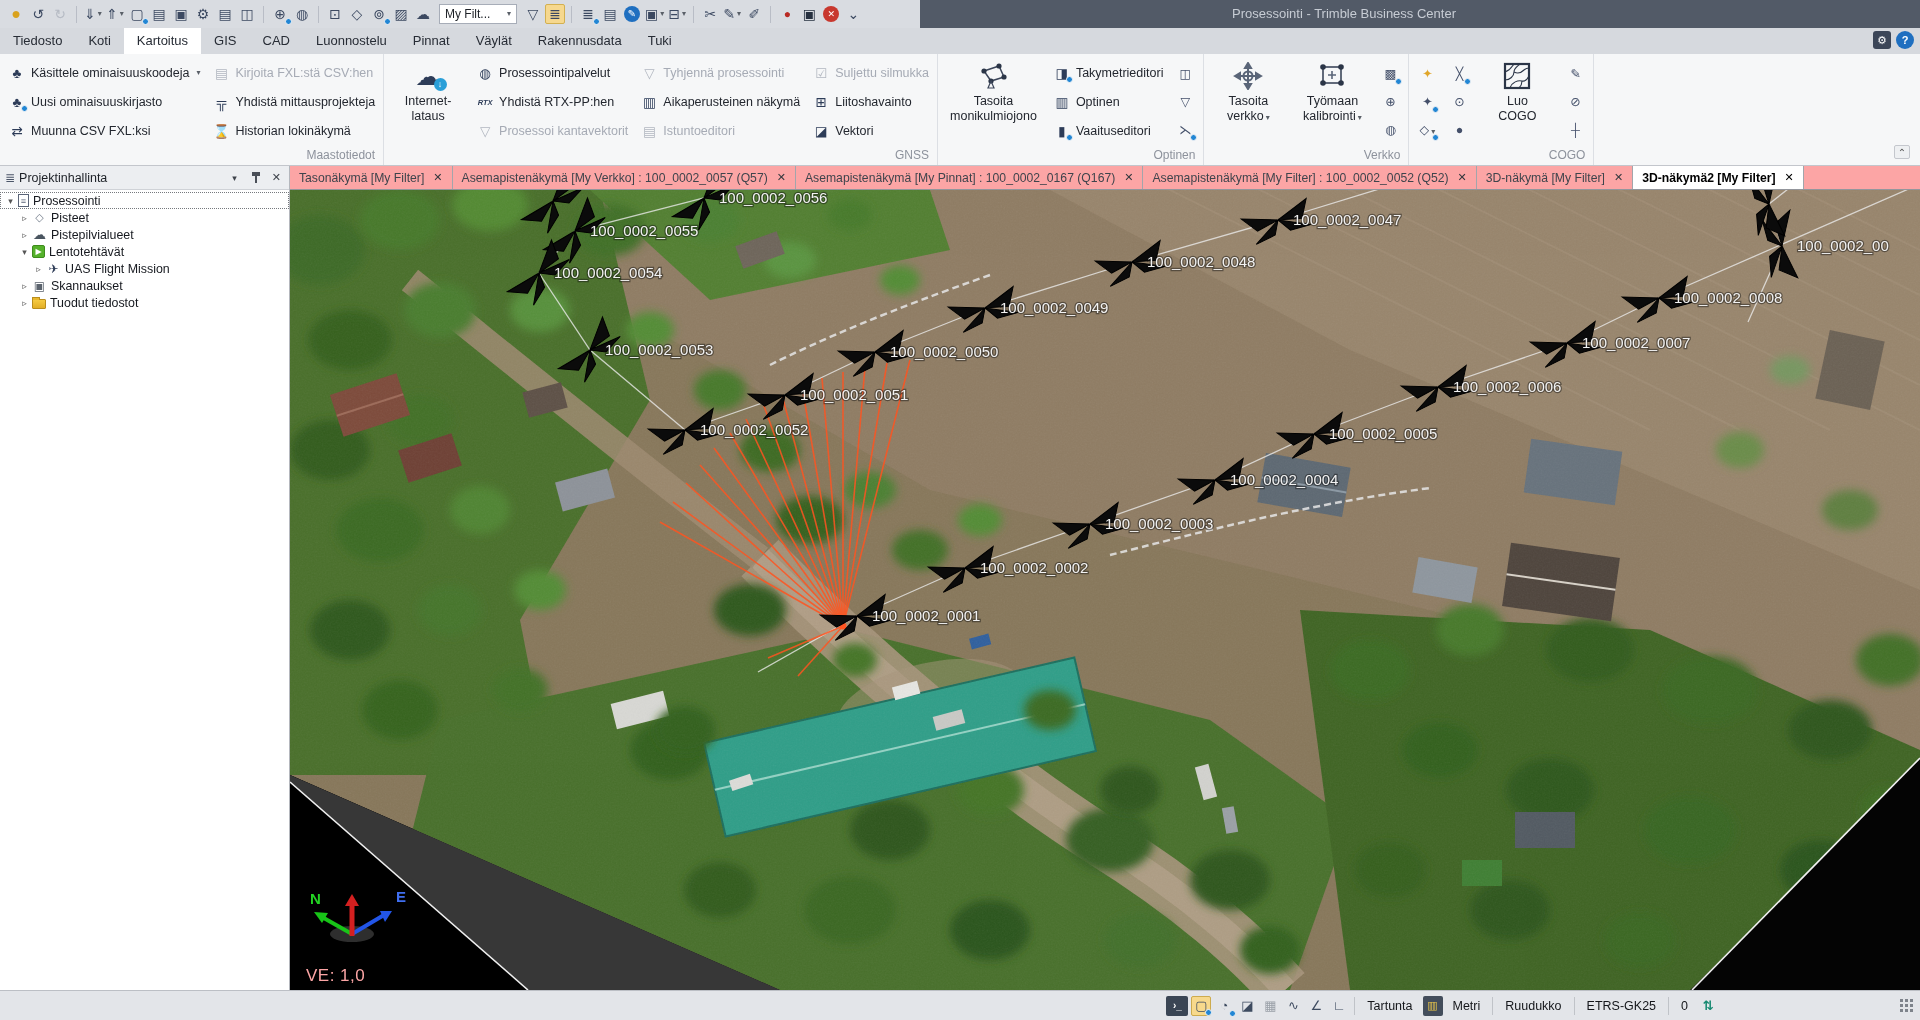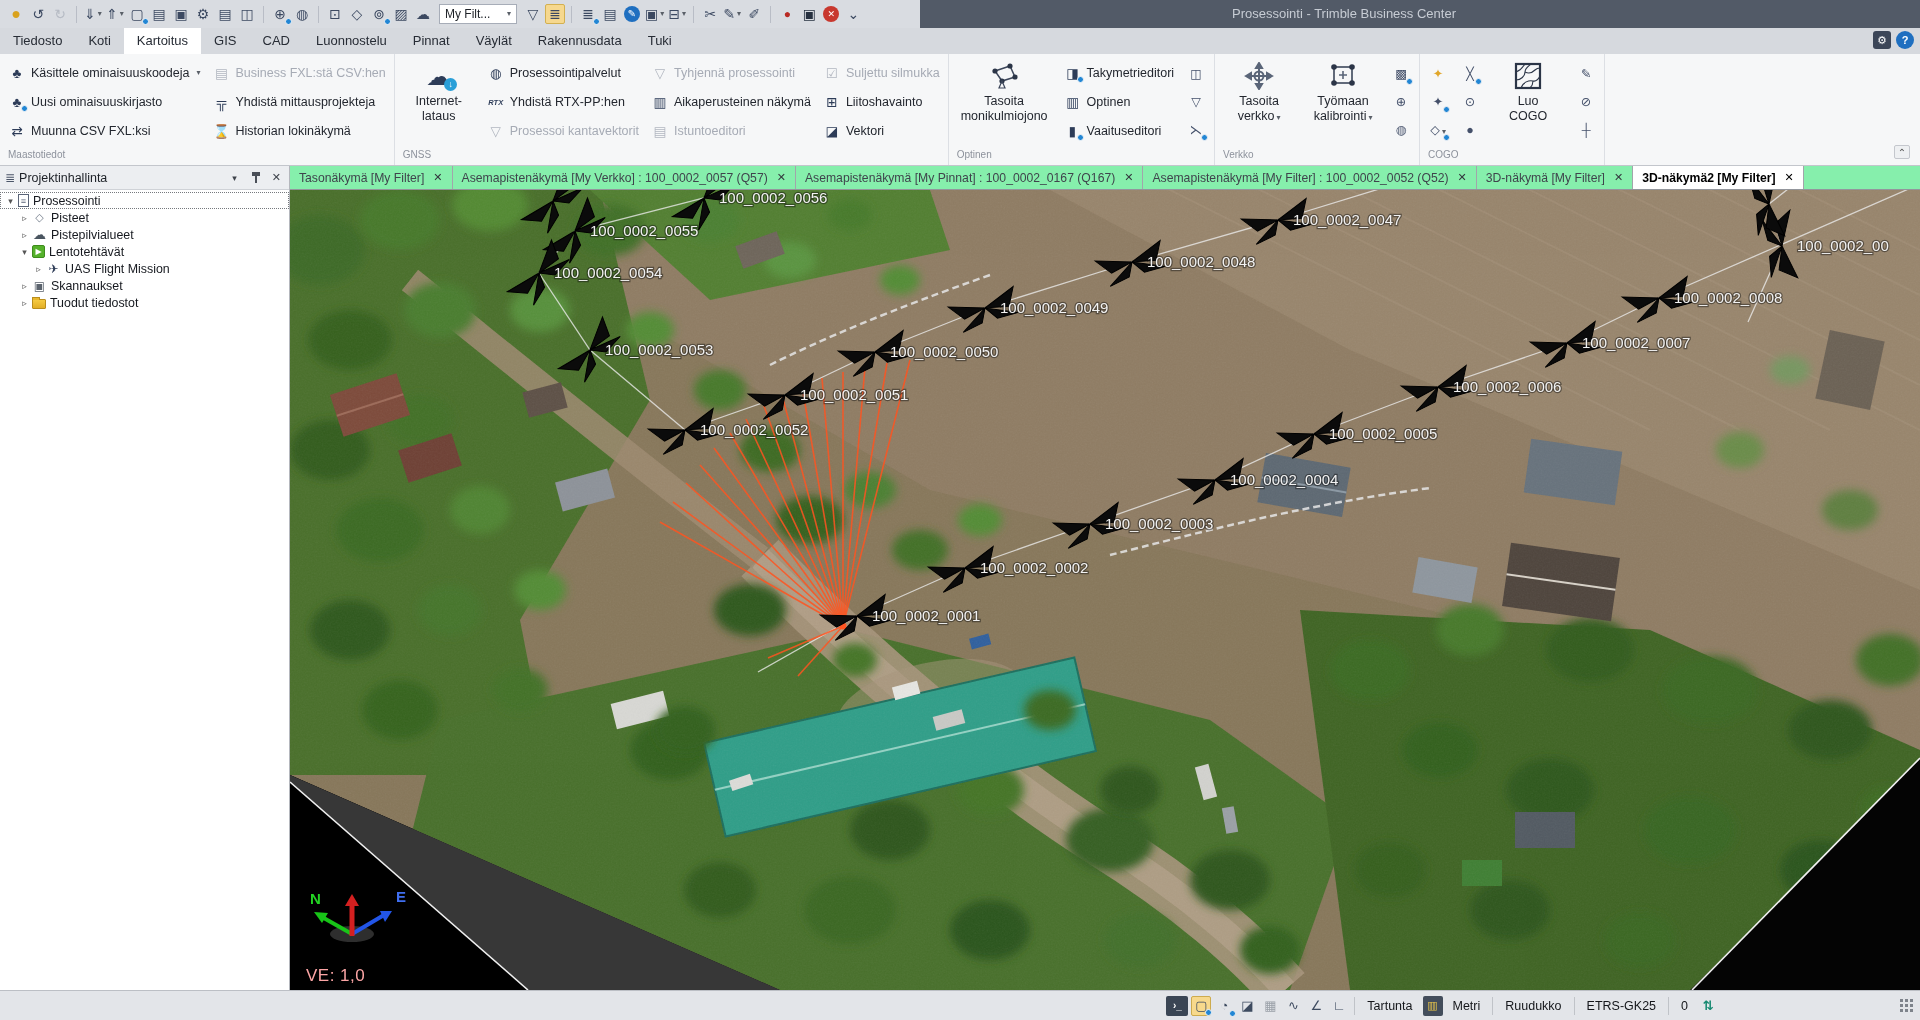--- a/index.html
+++ b/index.html
@@ -25,21 +25,21 @@
   .mtab{padding:5px 13px 6px;font-size:13px;color:#272c35;cursor:default;white-space:nowrap}
   .mtab.active{background:#ffffff}
   .menu-right{position:absolute;right:6px;top:3px;display:flex;gap:5px;align-items:center}
   .mricon{width:18px;height:18px;border-radius:3px;font-size:11px;display:flex;align-items:center;justify-content:center}
   .mricon.mrdark{background:#3c4658;color:#fff}
   .mricon.mrhelp{background:#1f6fc0;color:#fff;border-radius:50%;font-weight:bold}
   
   .ribbon{height:112px;background:#f6f7f8;border-bottom:1px solid #c3c6cc;display:flex;position:relative}
   .rgroup{display:flex;flex-direction:column;border-right:1px solid #dcdfe4;padding:2px 8px 0}
   .rgroup-content{display:flex;flex:1;gap:12px;align-items:stretch}
-  .rgroup-label{text-align:left;font-size:10px;color:#8d929c;padding:0 0 3px;line-height:14px}
+  .rgroup-label{text-align:right;font-size:12px;color:#8d929c;padding:0 0 3px;line-height:14px}
   .rcol{display:flex;flex-direction:column;justify-content:space-evenly}
   .ritem{display:flex;align-items:center;gap:5px;font-size:12.5px;color:#23272f;height:24px;white-space:nowrap;cursor:default}
   .ritem.disabled{color:#a6abb5}
   .ritem.disabled .ricon{color:#b2b7c0}
   .ricon{position:relative;width:18px;text-align:center;font-size:13.5px;color:#2d3c58;flex:0 0 auto}
   .ricon.tiny{font-size:7.5px;font-weight:bold;font-style:italic;color:#2d3c58}
   .rbadge,.ricon .qbadge{position:absolute;right:-2px;bottom:-2px;width:7px;height:7px;border-radius:50%;background:#2286d4;border:1px solid #f6f7f8}
   .rbig{display:flex;flex-direction:column;align-items:center;justify-content:flex-start;min-width:72px;padding:5px 4px 2px;font-size:12.5px;color:#23272f;text-align:center;gap:3px;cursor:default}
   .rbig .bicon{position:relative;height:30px;display:flex;align-items:center;justify-content:center}
   .rbig .bg-g{font-size:25px;color:#2d3c58;line-height:28px}
@@ -68,21 +68,21 @@
   .ticon{width:15px;height:14px;display:inline-flex;align-items:center;justify-content:center;font-size:12px;margin:0 4px 0 1px;flex:0 0 auto}
   .ticon.doc{border:1px solid #5a6478;background:#fff;color:#5a6478;font-size:9px;width:11px;height:13px}
   .ticon.pts{color:#707a88;font-size:11px}
   .ticon.cloud{color:#4a5560;font-size:13px}
   .ticon.flight{background:#55b12b;color:#fff;font-size:8px;width:13px;height:13px;border-radius:2px;border:1px solid #3e8c1d}
   .ticon.drone{color:#2c3a55;font-size:12px}
   .ticon.scan{color:#5c646e;font-size:12px}
   .ticon.folder{background:linear-gradient(#f5ca42,#e2ae25);width:14px;height:10px;border:1px solid #b98d1c;border-radius:1px;position:relative;margin-top:3px}
   .ticon.folder::before{content:"";position:absolute;top:-3px;left:-1px;width:6px;height:2px;background:#e9b72c;border:1px solid #b98d1c;border-bottom:none}
   .content{flex:1;display:flex;flex-direction:column}
-  .viewtabs{height:24px;background:#86efac;display:flex;align-items:stretch;border-bottom:1px solid #93969c;overflow:hidden}
+  .viewtabs{height:24px;background:#fca5a5;display:flex;align-items:stretch;border-bottom:1px solid #93969c;overflow:hidden}
   .vtab{display:flex;align-items:center;padding:0 9px;font-size:12.2px;color:#3f444c;border-right:1px solid #a2a5ab;white-space:nowrap;cursor:default}
   .vtab.active{background:#fff;color:#000;font-weight:bold}
   .vclose{margin-left:9px;font-weight:bold;font-size:11px;color:#33373d}
   .vtab.active .vclose{color:#000}
   
   .viewport{position:relative;width:1630px;height:800px;background:#000}
   .viewport svg.scene{display:block}
   .camlabel{font-size:15px;fill:#f2f2f2;paint-order:stroke;stroke:#101010;stroke-width:2.5px;stroke-opacity:.45;font-family:"Liberation Sans","DejaVu Sans",sans-serif}
   .triad{position:absolute;left:14px;bottom:32px}
   .triad text{font-size:15px;font-weight:bold;font-family:"Liberation Sans",sans-serif}
@@ -258,21 +258,21 @@
             <span class="rlabel">Uusi ominaisuuskirjasto</span>
           </div>
           <div class="ritem">
             <span class="ricon">⇄</span>
             <span class="rlabel">Muunna CSV FXL:ksi</span>
           </div>
         </div>
         <div class="rcol">
           <div class="ritem disabled">
             <span class="ricon">▤</span>
-            <span class="rlabel">Business FXL:stä CSV:hen</span>
+            <span class="rlabel">Kirjoita FXL:stä CSV:hen</span>
           </div>
           <div class="ritem">
             <span class="ricon">╦</span>
             <span class="rlabel">Yhdistä mittausprojekteja</span>
           </div>
           <div class="ritem">
             <span class="ricon">⌛</span>
             <span class="rlabel">Historian lokinäkymä</span>
           </div>
         </div>

